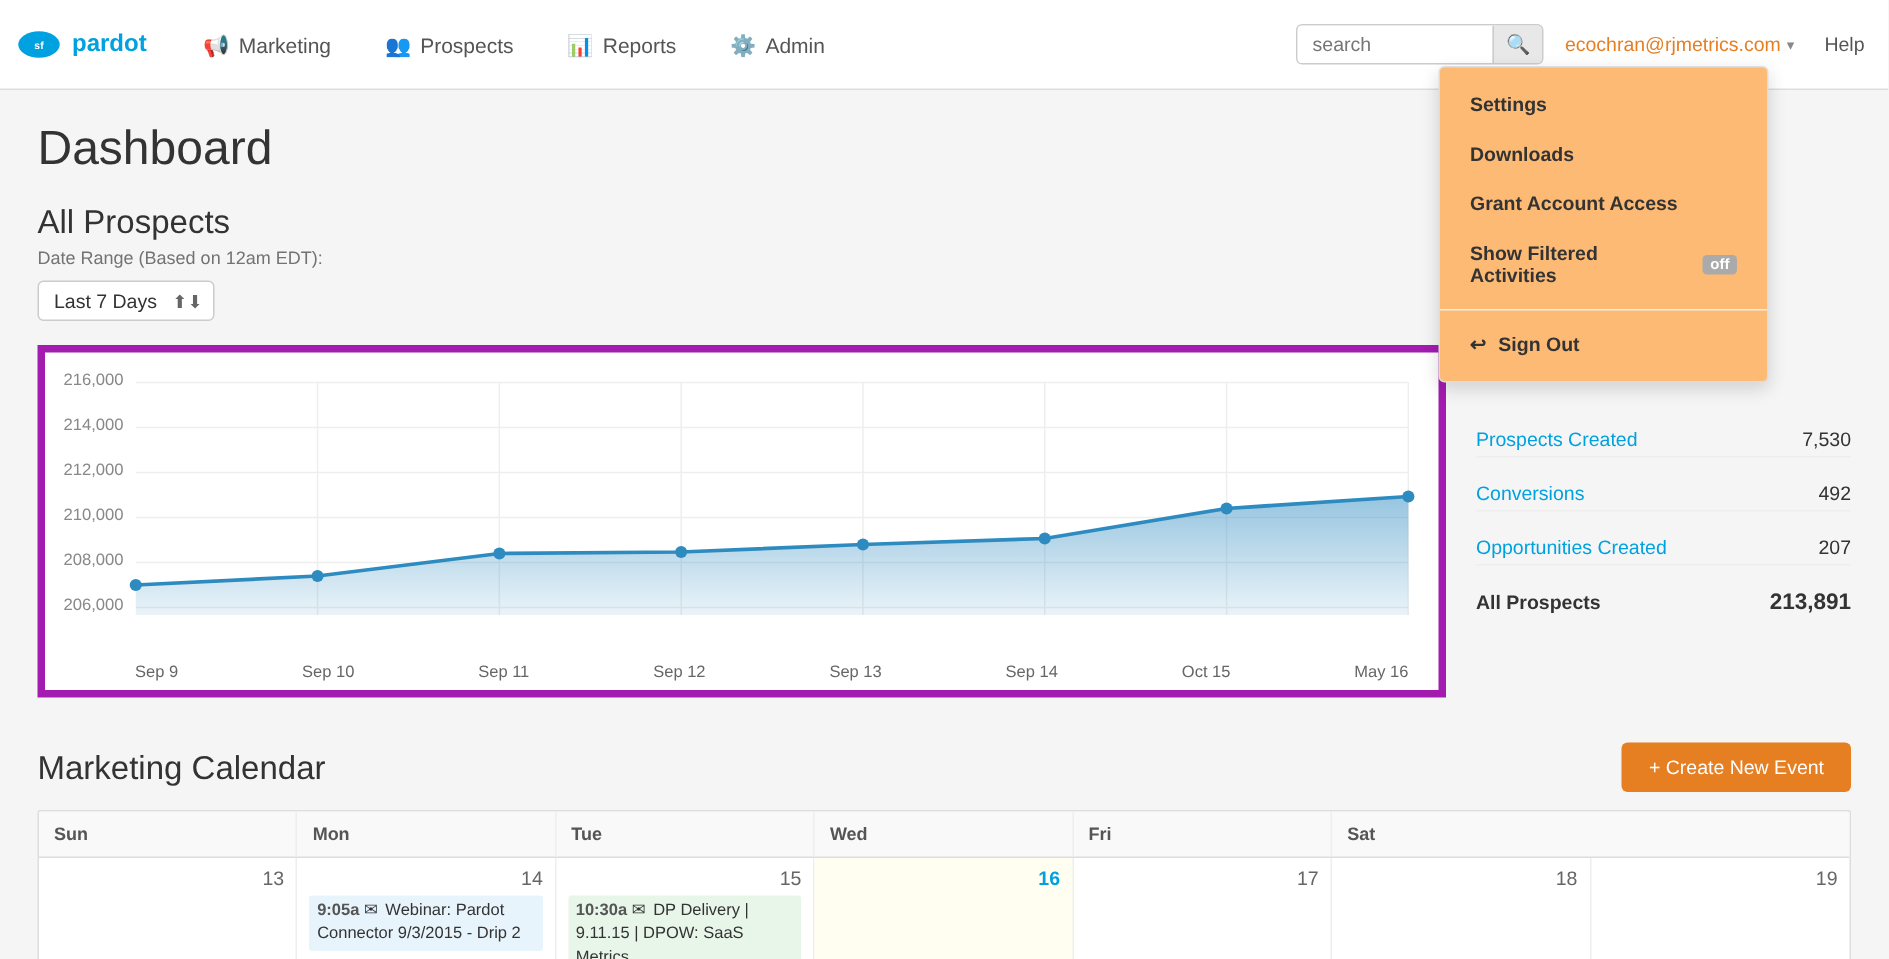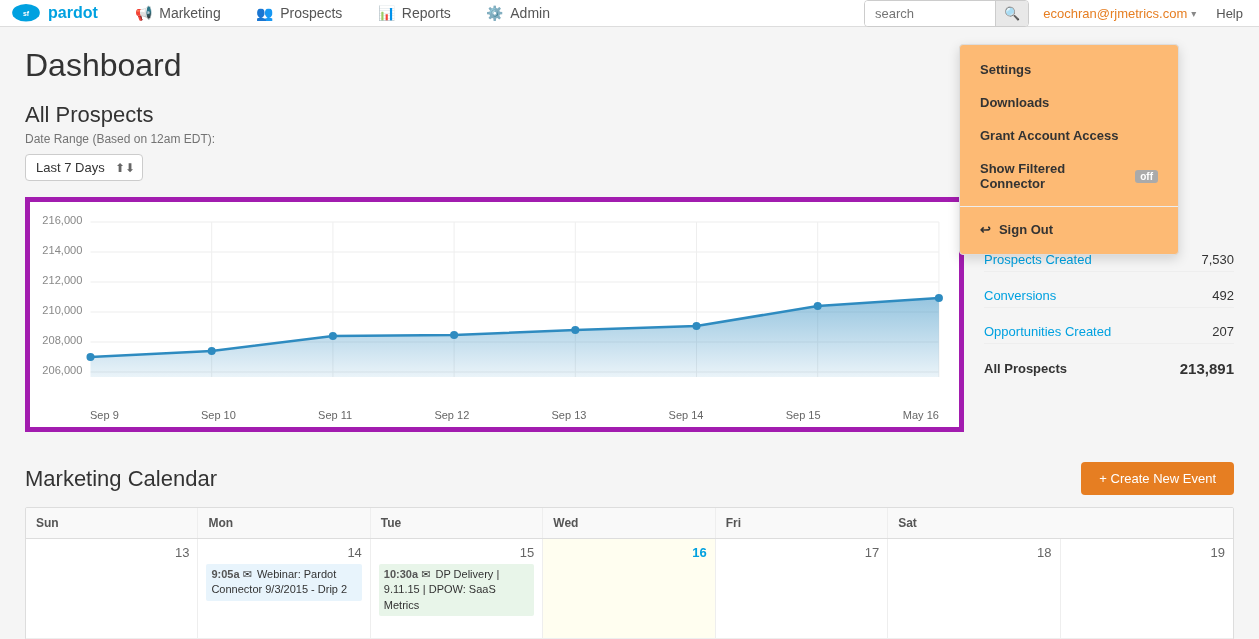--- a/index.html
+++ b/index.html
@@ -4,21 +4,21 @@
   <style>
     * { margin: 0; padding: 0; box-sizing: border-box; }
     body { font-family: Arial, sans-serif; font-size: 13px; background: #f5f5f5; color: #333; overflow-x: hidden; }
 
     
     .navbar {
       background: #fff;
       border-bottom: 1px solid #ddd;
       display: flex;
       align-items: center;
-      height: 27px;
+      height: 60px;
       padding: 0 10px;
       position: relative;
       z-index: 100;
     }
     .navbar-brand {
       display: flex;
       align-items: center;
       margin-right: 20px;
     }
     .salesforce-logo {
@@ -371,21 +371,21 @@
     <div class="dropdown-item">
       <span>Settings</span>
     </div>
     <div class="dropdown-item">
       <span>Downloads</span>
     </div>
     <div class="dropdown-item">
       <span>Grant Account Access</span>
     </div>
     <div class="dropdown-item">
-      <span>Show Filtered Connector</span>
+      <span>Show Filtered Activities</span>
       <span class="toggle-off">off</span>
     </div>
     <div class="dropdown-divider"></div>
     <div class="dropdown-item">
       <span>↩</span>
       <span>Sign Out</span>
     </div>
   </div>
 </nav>
 
@@ -452,21 +452,21 @@
         <circle cx="770" cy="94" r="4" fill="#2e8bc0"></circle>
         <circle cx="890" cy="86" r="4" fill="#2e8bc0"></circle>
       </svg>
       <div class="chart-x-labels">
         <span>Sep 9</span>
         <span>Sep 10</span>
         <span>Sep 11</span>
         <span>Sep 12</span>
         <span>Sep 13</span>
         <span>Sep 14</span>
-        <span>Sep 15</span>
+        <span>Oct 15</span>
         <span>May 16</span>
       </div>
     </div>
 
     <div class="stats-panel">
       <div class="stat-row">
         <span class="stat-label">Prospects Created</span>
         <span class="stat-value">7,530</span>
       </div>
       <div class="stat-row">

